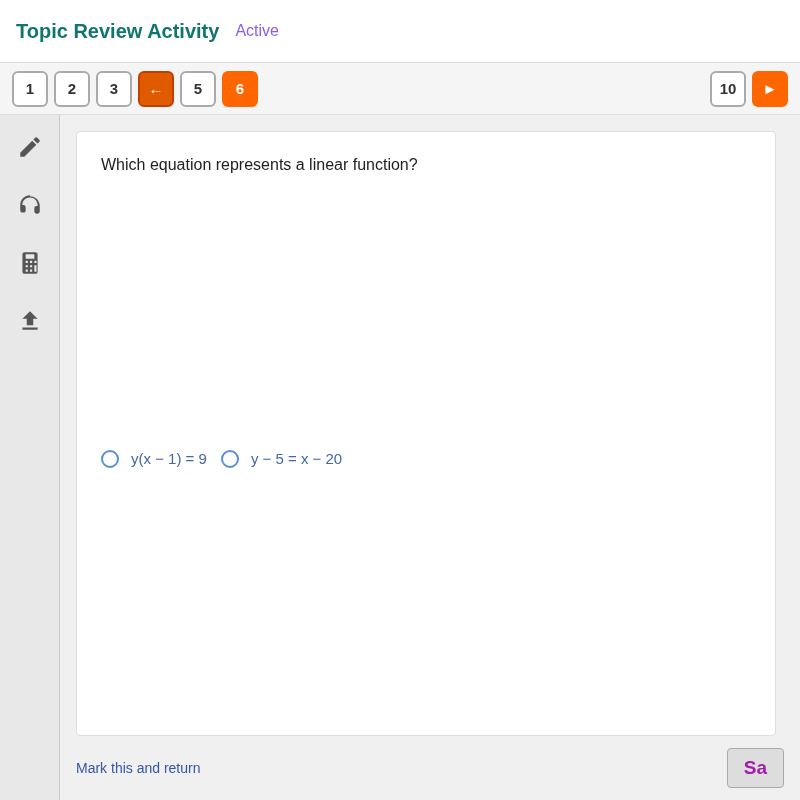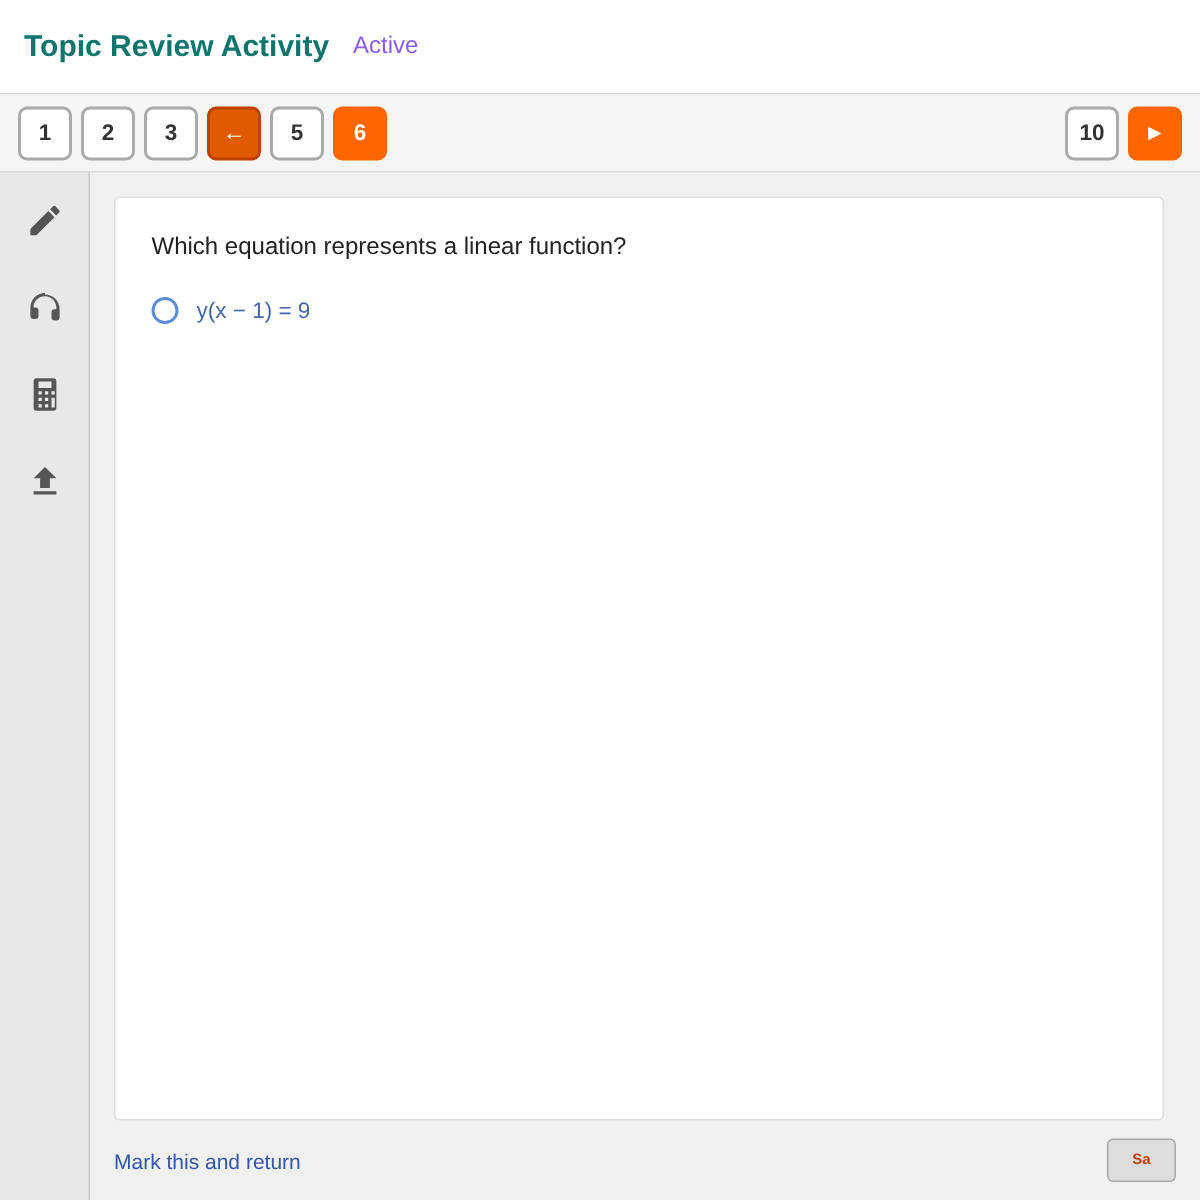--- a/index.html
+++ b/index.html
@@ -141,21 +141,21 @@
 
     .question-text {
       font-size: 16px;
       color: #222;
       margin-bottom: 24px;
       font-weight: normal;
     }
 
     .answer-options {
       display: flex;
-      flex-direction: column;
+      flex-direction: row;
       gap: 14px;
       flex: 1;
     }
 
     .answer-option {
       display: flex;
       align-items: center;
       gap: 12px;
       cursor: pointer;
     }
@@ -187,23 +187,23 @@
       color: #3355aa;
       font-size: 14px;
       cursor: pointer;
     }
 
     .save-btn {
       background: #ddd;
       border: 1px solid #aaa;
       border-radius: 4px;
       padding: 8px 16px;
-      font-size: 10px;
+      font-size: 19px;
       font-weight: bold;
-      color: #c2410c;
+      color: #a21caf;
       cursor: pointer;
     }
   </style>
 </head>
 <body>
 
 <div class="header">
   <span class="header-title">Topic Review Activity</span>
   <span class="header-status">Active</span>
 </div>
@@ -250,20 +250,24 @@
       <div class="question-text">Which equation represents a linear function?</div>
       <div class="answer-options">
 
         <div class="answer-option">
           <div class="radio-circle"></div>
           <span class="answer-label">y(x − 1) = 9</span>
         </div>
 
 
 
+        <div class="answer-option">
+          <div class="radio-circle"></div>
+          <span class="answer-label">y − 5 = x − 20</span>
+        </div>
 
       </div>
     </div>
 
     <div class="bottom-bar">
       <span class="mark-return-link">Mark this and return</span>
       <button class="save-btn">Sa</button>
     </div>
   </div>
 

